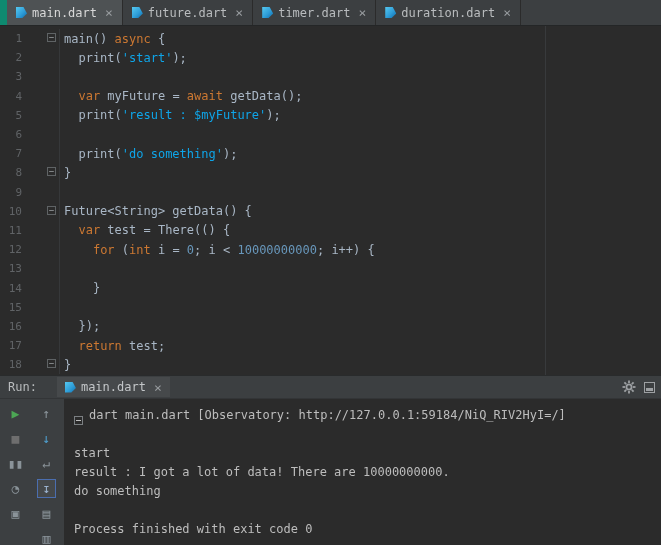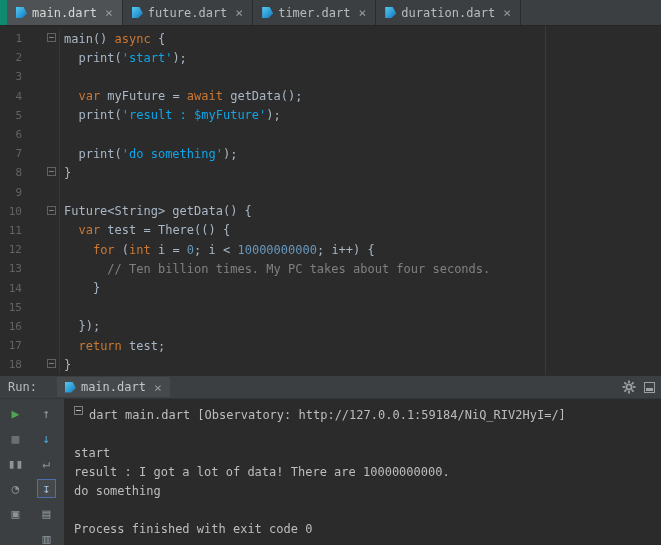--- a/index.html
+++ b/index.html
@@ -47,21 +47,21 @@
   .hide-icon:after{content:"";position:absolute;left:1px;right:1px;bottom:1px;height:3px;background:#9da0a3}
 
   
   .console-wrap{flex:1;display:flex;background:#2b2b2b;min-height:0}
   .console-toolbar{flex:none;width:64px;background:#3c3f41;display:flex;padding-top:2px}
   .tool-col{width:31px;display:flex;flex-direction:column;align-items:center}
   .tool-icon{height:25px;width:22px;display:flex;align-items:center;justify-content:center;
        font-size:13px;flex:none}
   .tool-icon.boxed{border:1px solid #4b6eaf;background:#45484a;height:19px;width:19px;margin:3px 0}
   .console{flex:1;padding:7px 0 0 10px;font-size:12px;line-height:19px;color:#bdbdbd;overflow:hidden}
-  .console-line{white-space:pre;display:flex;align-items:flex-start;height:19px}
+  .console-line{white-space:pre;display:flex;align-items:flex-end;height:19px}
   .cmd-icon{flex:none;width:9px;height:9px;border:1px solid #7b7f82;margin-right:6px;
        background:linear-gradient(#bdbdbd 0 0) center/5px 1px no-repeat}
 </style>
 </head>
 <body>
 
 <div id="app">
 
   <div class="tabbar">
     <div class="accent"></div>
@@ -153,21 +153,21 @@
           <span class="code"><span class="tok-p">  </span><span class="tok-k">var</span><span class="tok-p"> test = There(() {</span></span>
         </div>
         <div class="code-line">
           <span class="ln">12</span>
           <span class="fold"></span>
           <span class="code"><span class="tok-p">    </span><span class="tok-k">for</span><span class="tok-p"> (</span><span class="tok-k">int</span><span class="tok-p"> i = </span><span class="tok-n">0</span><span class="tok-p">; i &lt; </span><span class="tok-n">10000000000</span><span class="tok-p">; i++) {</span></span>
         </div>
         <div class="code-line">
           <span class="ln">13</span>
           <span class="fold"></span>
-          <span class="code"><span class="tok-p">      </span><span class="tok-c">// Ten billion times. My PC takes about four seconds.</span></span>
+          <span class="code"><span class="tok-p">      </span></span>
         </div>
         <div class="code-line">
           <span class="ln">14</span>
           <span class="fold"></span>
           <span class="code"><span class="tok-p">    }</span></span>
         </div>
         <div class="code-line">
           <span class="ln">15</span>
           <span class="fold"></span>
         </div>

